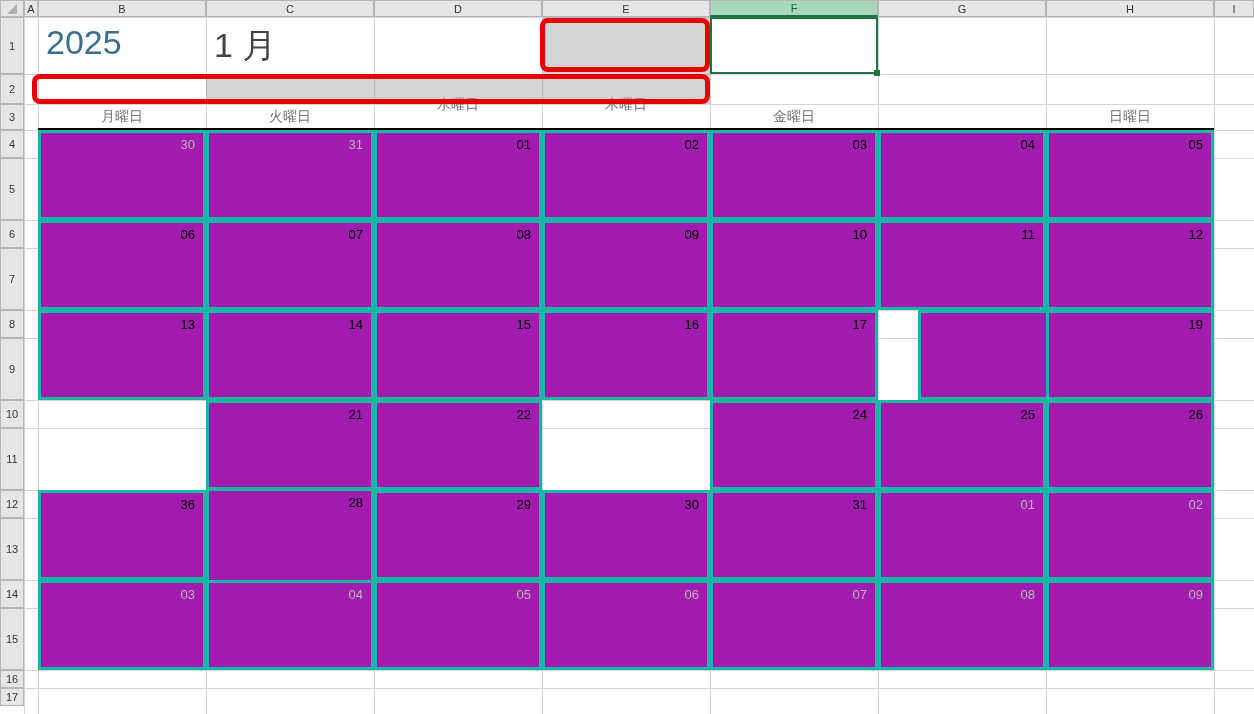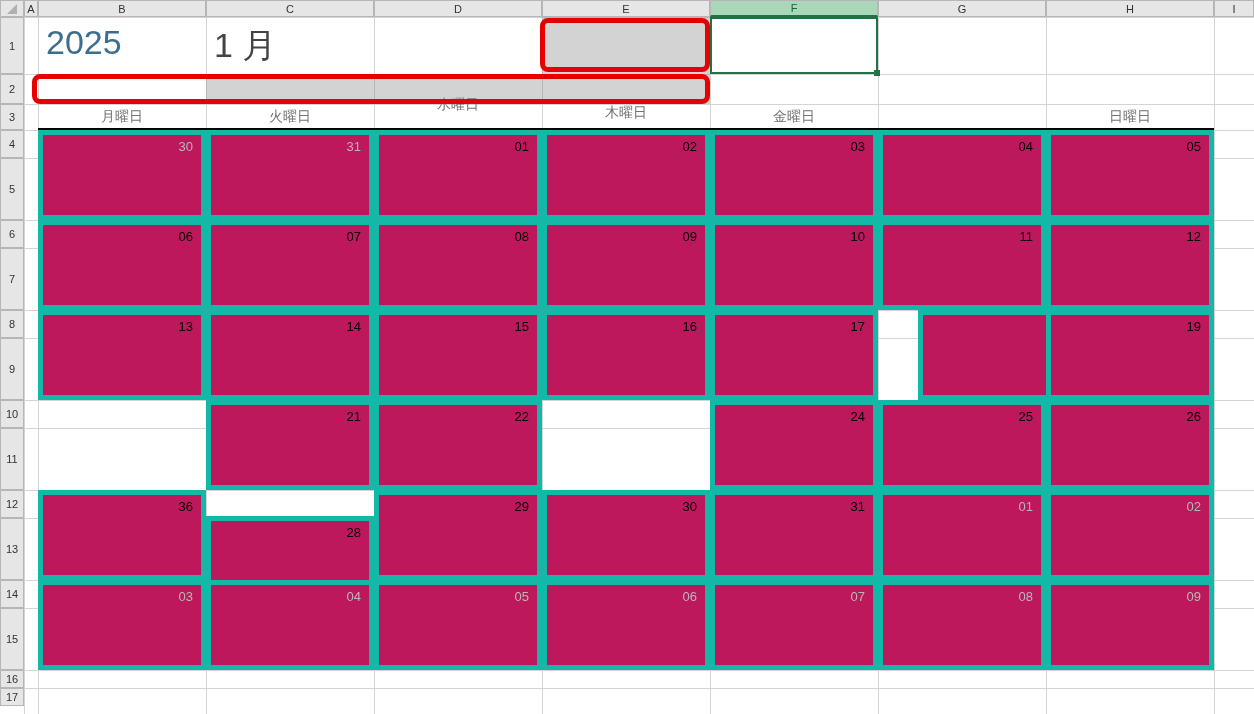--- a/index.html
+++ b/index.html
@@ -35,21 +35,21 @@
   }
   .title-month { color:#444; }
 
   .dow {
     position:absolute; font-size:14px; color:#737373; text-align:center;
     display:flex; align-items:center; justify-content:center;
   }
   .dow-underline { position:absolute; height:3px; background:#000; }
 
   .calcell {
-    position:absolute; border:5px solid #14b8a6; background:#be185d;
+    position:absolute; border:3px solid #14b8a6; background:#a21caf;
   }
   .calnum {
     position:absolute; top:4px; right:8px; font-size:13px; color:#000;
   }
   .calnum.dim { color:#b8b8b8; }
 
   
   .annot {
     position:absolute; border:5px solid #e60000; border-radius:8px; pointer-events:none;
   }
@@ -119,21 +119,21 @@
     <div class="gridline-h" style="top:688px; left:24px; width:1230px;"></div>
     <div class="title-year" style="left:46px; top:23px;">2025</div>
     <div class="title-month" style="left:214px; top:23px;">1 月</div>
     <div style="position:absolute; left:206px; top:74px; width:168px; height:30px; background:rgba(128,128,128,0.35);"></div>
     <div style="position:absolute; left:374px; top:74px; width:168px; height:30px; background:rgba(128,128,128,0.35);"></div>
     <div style="position:absolute; left:542px; top:74px; width:168px; height:30px; background:rgba(128,128,128,0.35);"></div>
     <div style="position:absolute; left:542px; top:17px; width:168px; height:57px; background:rgba(128,128,128,0.35);"></div>
     <div class="dow" style="left:38px; top:104px; width:168px; height:26px;">月曜日</div>
     <div class="dow" style="left:206px; top:104px; width:168px; height:26px;">火曜日</div>
     <div class="dow" style="left:374px; top:92px; width:168px; height:26px;">水曜日</div>
-    <div class="dow" style="left:542px; top:100px; width:168px; height:26px;">木曜日</div>
+    <div class="dow" style="left:542px; top:92px; width:168px; height:26px;">木曜日</div>
     <div class="dow" style="left:710px; top:104px; width:168px; height:26px;">金曜日</div>
     <div class="dow" style="left:1046px; top:104px; width:168px; height:26px;">日曜日</div>
     <div class="dow-underline" style="left:38px; top:128px; width:1176px;"></div>
     <div class="calcell" style="left:38px; top:130px; width:168px; height:90px;">
       <div class="calnum dim">30</div>
     </div>
     <div class="calcell" style="left:206px; top:130px; width:168px; height:90px;">
       <div class="calnum dim">31</div>
     </div>
     <div class="calcell" style="left:374px; top:130px; width:168px; height:90px;">
@@ -204,21 +204,21 @@
     </div>
     <div class="calcell" style="left:878px; top:400px; width:168px; height:90px;">
       <div class="calnum">25</div>
     </div>
     <div class="calcell" style="left:1046px; top:400px; width:168px; height:90px;">
       <div class="calnum">26</div>
     </div>
     <div class="calcell" style="left:38px; top:490px; width:168px; height:90px;">
       <div class="calnum">36</div>
     </div>
-    <div class="calcell" style="left:206px; top:516px; width:168px; height:102px;">
+    <div class="calcell" style="left:206px; top:488px; width:168px; height:102px;">
       <div class="calnum">28</div>
     </div>
     <div class="calcell" style="left:374px; top:490px; width:168px; height:90px;">
       <div class="calnum">29</div>
     </div>
     <div class="calcell" style="left:542px; top:490px; width:168px; height:90px;">
       <div class="calnum">30</div>
     </div>
     <div class="calcell" style="left:710px; top:490px; width:168px; height:90px;">
       <div class="calnum">31</div>

